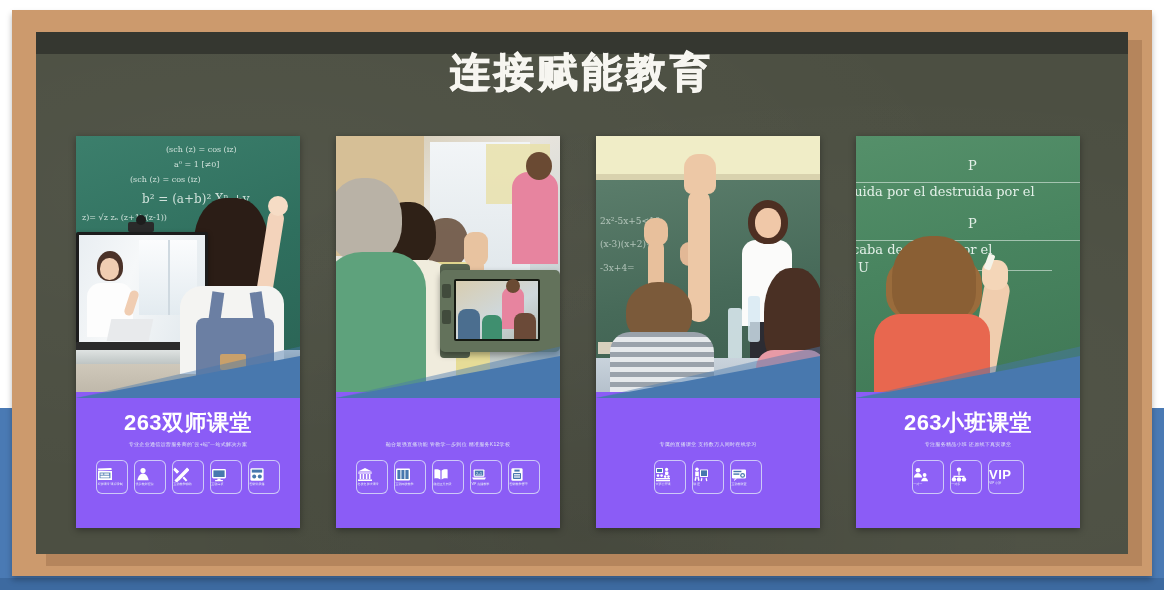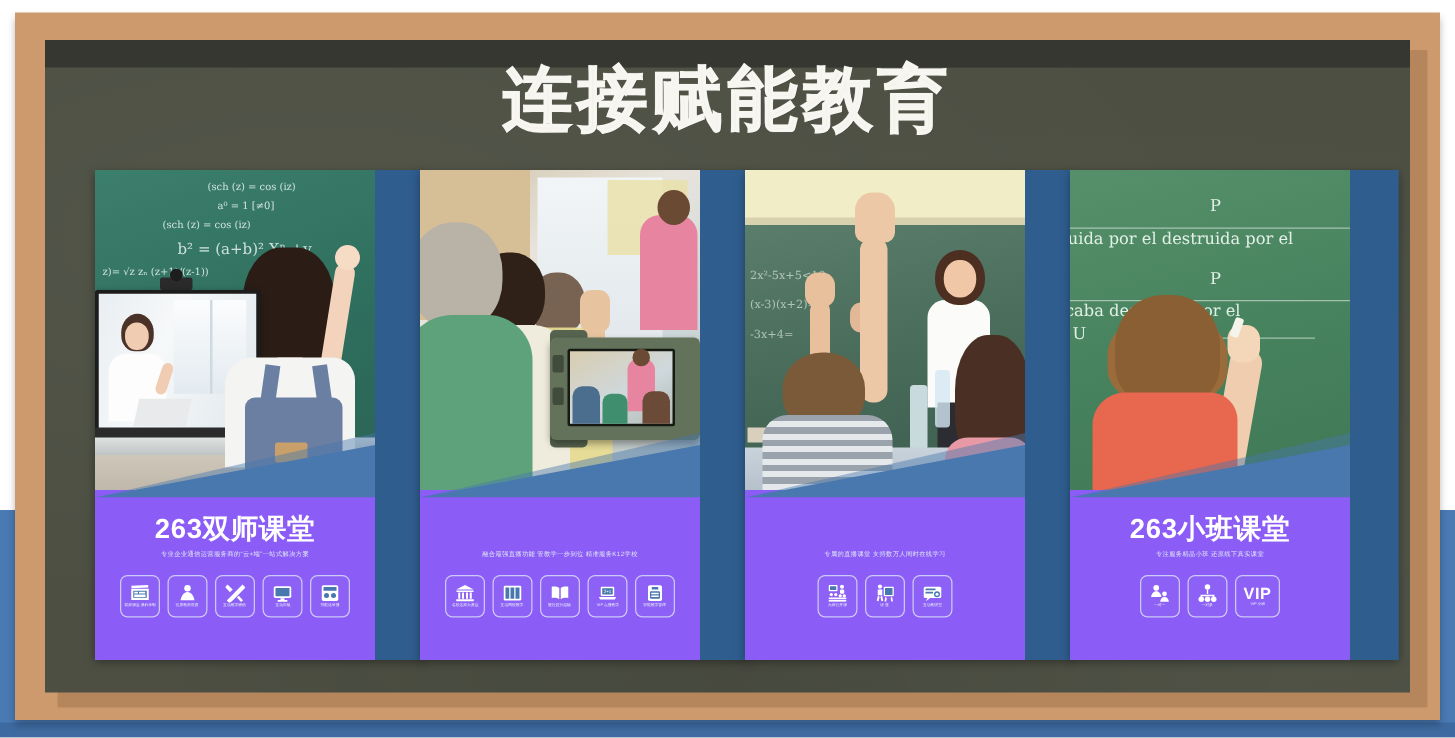--- a/index.html
+++ b/index.html
@@ -25,32 +25,32 @@
       radial-gradient(ellipse at 78% 70%, rgba(255,255,255,.03), rgba(0,0,0,0) 62%),
       radial-gradient(ellipse at 50% 95%, rgba(0,0,0,.10), rgba(0,0,0,0) 60%);
     pointer-events:none;}
 
   
   .headline{position:absolute;left:0;top:52px;width:1164px;text-align:center;z-index:6;}
   .headline span{
     display:inline-block;
     font-family:"DejaVu Sans","Liberation Sans",sans-serif;
     font-weight:700;
-    font-size:56px;
+    font-size:40px;
     line-height:1;
     letter-spacing:4px;
     color:#f3f2ec;
     -webkit-text-stroke:1px #f7f6f1;
     text-shadow:0 0 1px rgba(255,255,255,.9), 1px 1px 0 rgba(0,0,0,.18);
   }
 
   
   .posters{position:absolute;left:0;top:136px;width:1164px;height:392px;z-index:5;}
   .poster{position:absolute;top:0;width:224px;height:392px;overflow:hidden;
-          box-shadow:0 2px 7px rgba(0,0,0,.35);background:#2f5d8e;padding-left:39px;}
+          box-shadow:0 2px 7px rgba(0,0,0,.35);background:#2f5d8e;}
   .p1{left:76px;} .p2{left:336px;} .p3{left:596px;} .p4{left:856px;}
 
   
   .photo{position:absolute;left:0;top:0;width:224px;height:268px;overflow:hidden;}
 
   
   .pa1-board{position:absolute;inset:0;background:linear-gradient(160deg,#3c7f6c 0%,#2f6f5e 50%,#2a6254 100%);}
   .pa1-chalk{position:absolute;left:6px;top:6px;width:212px;height:150px;color:rgba(235,245,240,.85);
              font-family:"DejaVu Serif","Liberation Serif",serif;font-size:8px;line-height:1.9;}
   .pa1-chalk .r{display:block;white-space:nowrap;}
@@ -150,21 +150,21 @@
   .info-wave2{position:absolute;left:0;top:-50px;width:224px;height:56px;background:rgba(72,120,174,.45);
               clip-path:polygon(0 100%,100% 8%,100% 100%);}
 
   .p-title{position:absolute;left:0;top:20px;width:224px;text-align:center;color:#ffffff;
            font-size:22px;font-weight:700;letter-spacing:.5px;line-height:1;}
   .p-sub{position:absolute;left:0;top:50px;width:224px;text-align:center;color:#e4ecf5;
          font-size:5px;letter-spacing:.3px;line-height:1;opacity:.96;}
 
   .icon-row{position:absolute;left:0;top:68px;width:224px;display:flex;justify-content:center;gap:6px;}
   .icon-cell{width:30px;height:32px;border:1px solid rgba(226,236,247,.75);border-radius:6px;
-             display:flex;flex-direction:column;align-items:center;justify-content:center;gap:1px;
+             display:flex;flex-direction:column;align-items:flex-start;justify-content:center;gap:1px;
              background:rgba(255,255,255,.03);}
   .icon-cell.wide{width:34px;}
   .icon-glyph{width:16px;height:15px;position:relative;display:block;}
   .icon-cap{font-size:3.2px;color:#e8f0f8;line-height:1.15;text-align:center;max-width:30px;white-space:nowrap;transform:scale(.95);}
   .icon-vip{color:#ffffff;font-size:13px;font-weight:700;letter-spacing:.5px;line-height:1;}
 
   .icon-glyph svg{display:block;width:16px;height:15px;fill:#ffffff;}
 </style>
 </head>
 <body>

